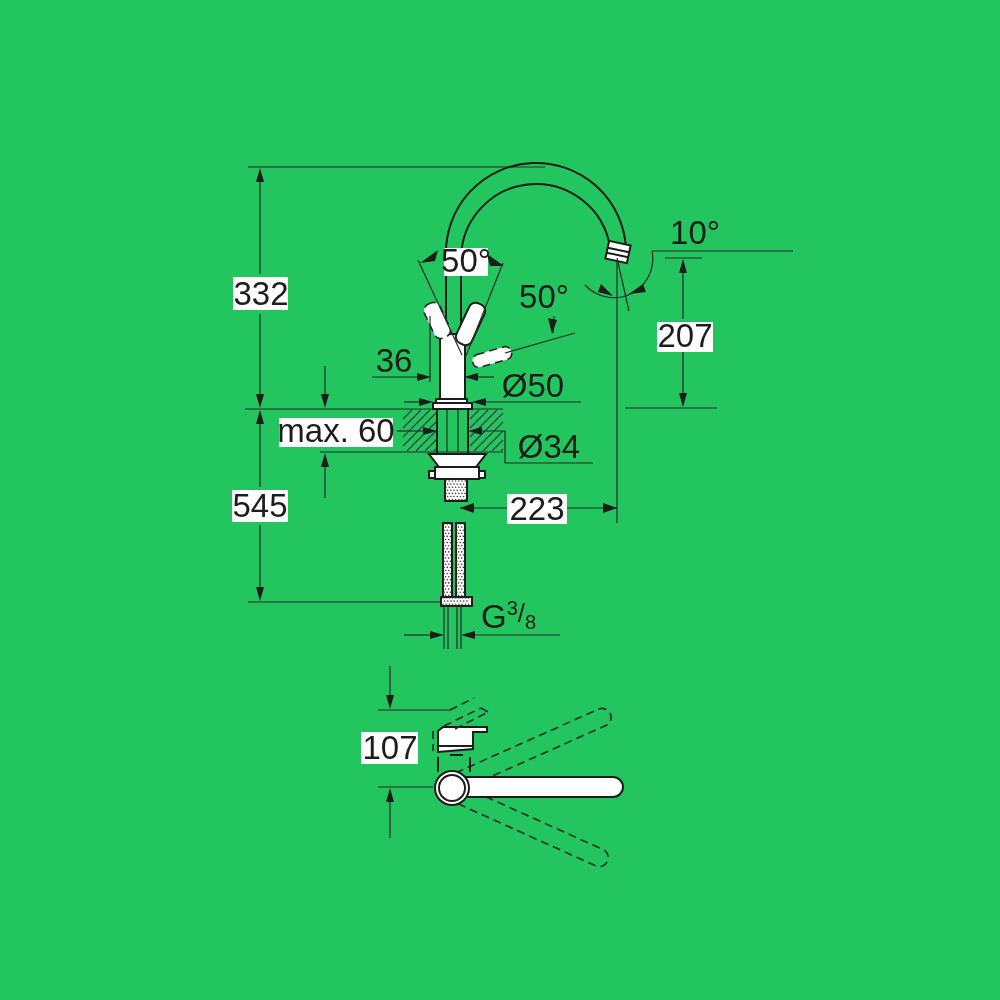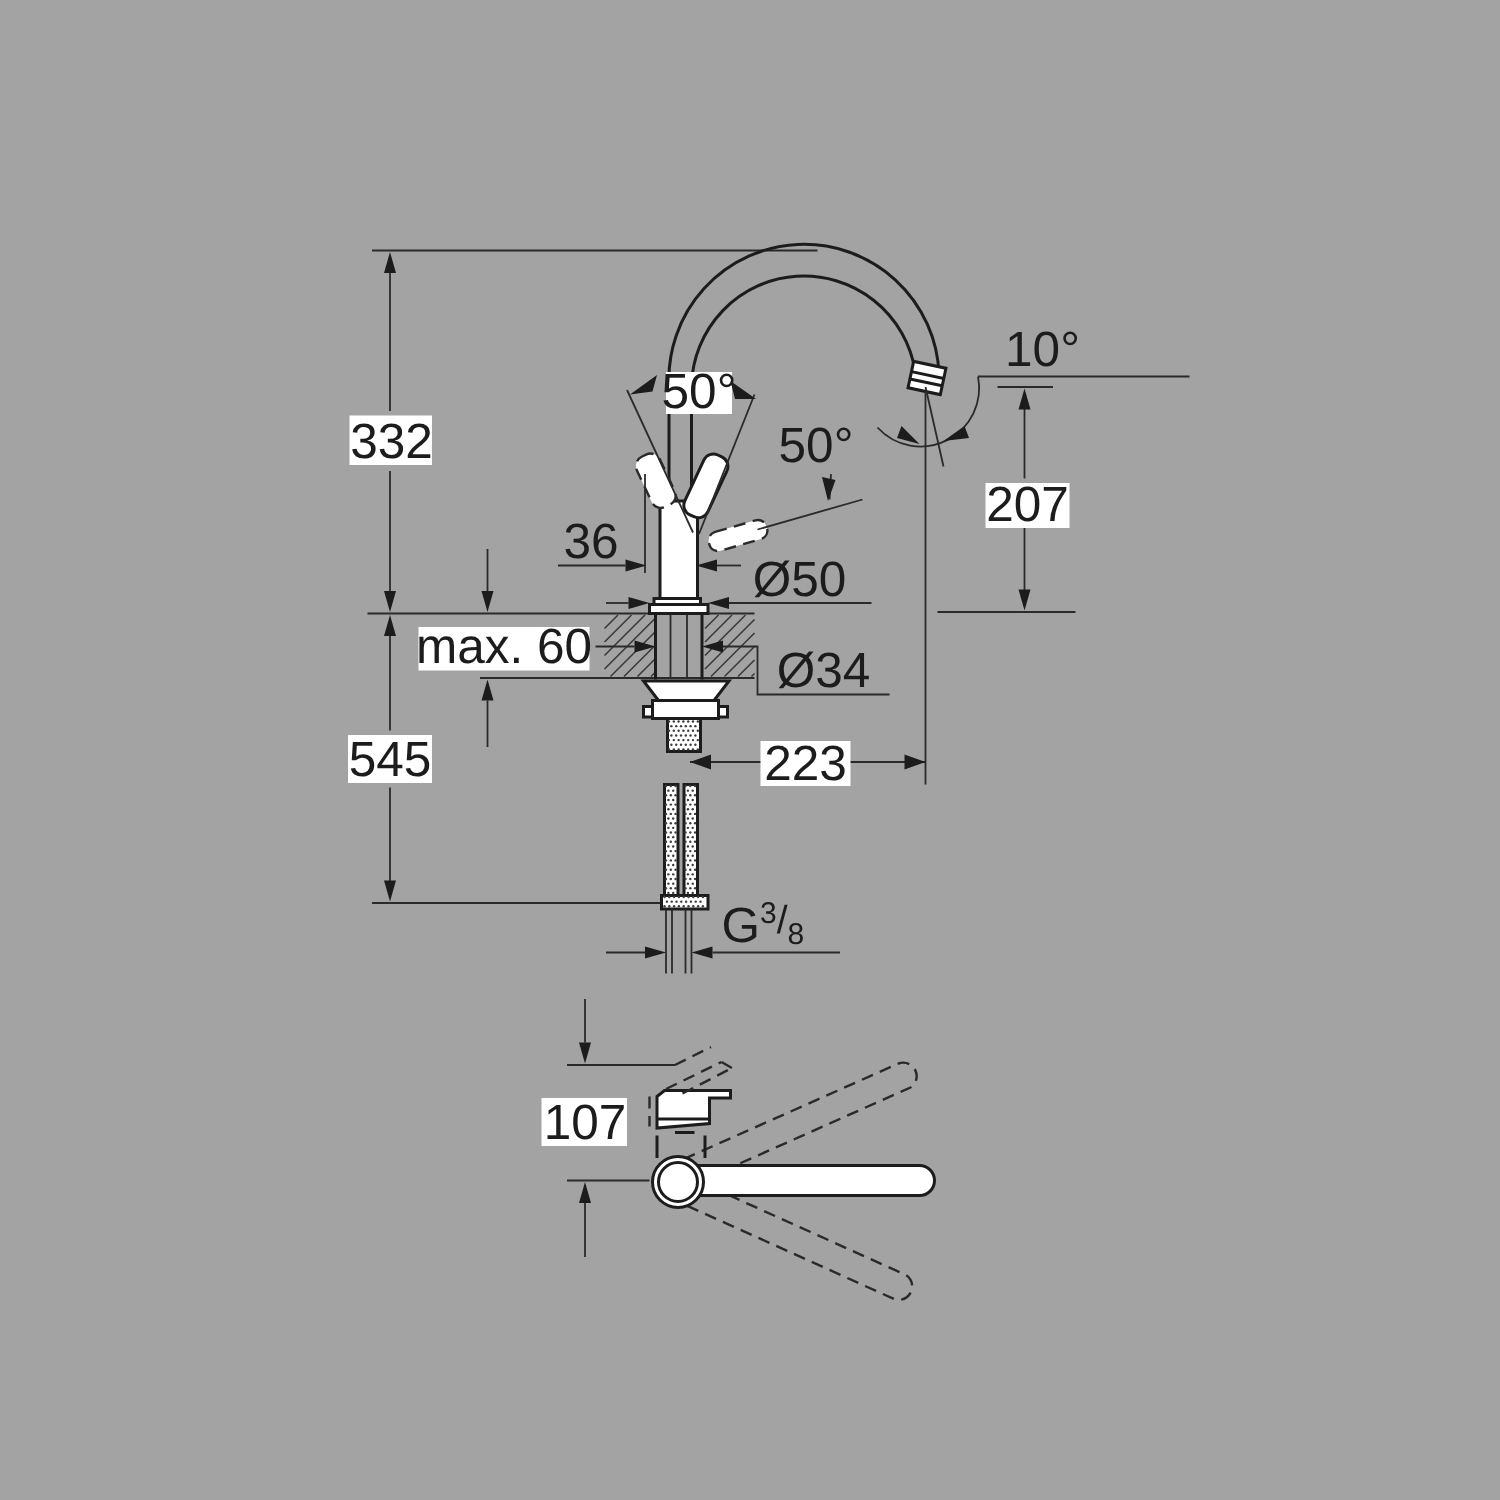--- a/index.html
+++ b/index.html
@@ -1,16 +1,16 @@
 <!DOCTYPE html>
 <html><head>
 <meta charset="utf-8">
 <style>
   html,body{margin:0;padding:0;background:#ffffff;}
-  .stage{width:1000px;height:1000px;background:#a3a3a3;position:relative;font-family:"Liberation Sans",sans-serif;}
+  .stage{width:1000px;height:1000px;background:#22c55e;position:relative;font-family:"Liberation Sans",sans-serif;}
   svg{display:block;}
   .obj{stroke:#1c1c1c;stroke-width:2;fill:none;}
   .objf{stroke:#1c1c1c;stroke-width:2;fill:#ffffff;}
   .thin{stroke:#2a2a2a;stroke-width:1.2;fill:none;}
   .dash{stroke:#2a2a2a;stroke-width:1.6;fill:none;stroke-dasharray:8 5;}
   .dashf{stroke:#2a2a2a;stroke-width:1.6;fill:#ffffff;stroke-dasharray:8 5;}
   .arrow{fill:#1c1c1c;stroke:none;}
   .dimtext{fill:#1c1c1c;font-size:33px;}
   .bg{fill:#ffffff;stroke:none;}
   .hatchline{stroke:#3a3a3a;stroke-width:1.1;}

